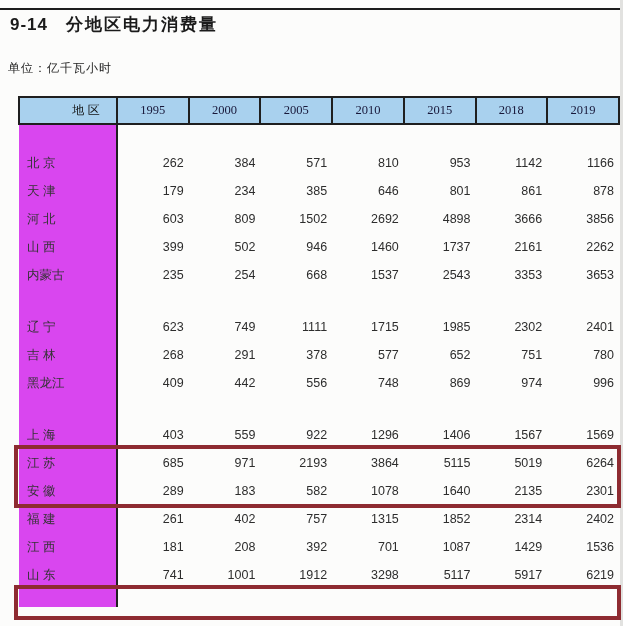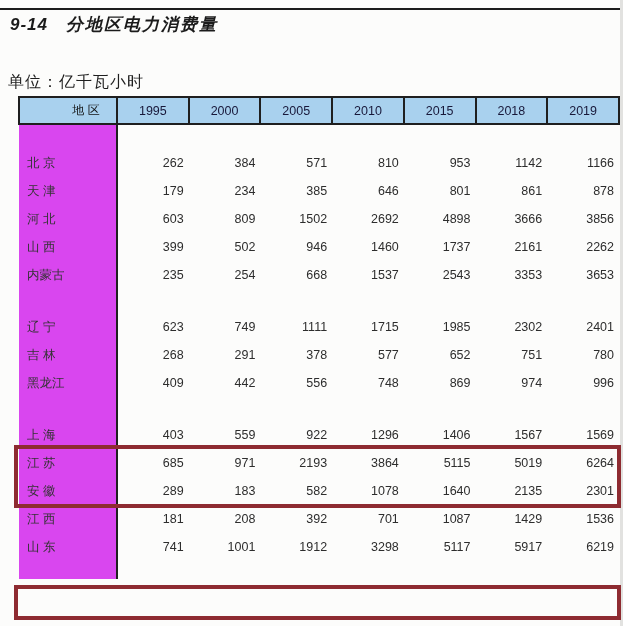--- a/index.html
+++ b/index.html
@@ -4,31 +4,31 @@
 <style>
   html,body{margin:0;padding:0;}
   body{
     width:623px;height:626px;overflow:hidden;position:relative;
     background:#fcfcfb;
     font-family:"Liberation Sans","DejaVu Sans",sans-serif;
     color:#222;
   }
   .top-rule{position:absolute;top:8px;left:0;width:623px;height:2px;background:#1c1c1c;}
   .right-edge{position:absolute;top:0;right:0;width:3px;height:626px;background:#e2e2e0;}
-  .title-row{position:absolute;top:13px;left:10px;font-size:17px;font-weight:bold;color:#1b1b1b;white-space:nowrap;font-style:italic;}
+  .title-row{position:absolute;top:13px;left:10px;font-size:17px;font-weight:bold;color:#1b1b1b;white-space:nowrap;}
   .title-row .num{letter-spacing:1px;margin-right:18px;}
   .title-row .txt{letter-spacing:2px;}
-  .unit{position:absolute;top:72px;left:8px;font-size:16px;color:#1e1e1e;letter-spacing:1px;}
+  .unit{position:absolute;top:60px;left:8px;font-size:12px;color:#1e1e1e;letter-spacing:1px;}
   .table-wrap{position:absolute;top:96px;left:18px;width:602px;}
   table{border-collapse:collapse;table-layout:fixed;width:602px;}
   thead th{
     background:#a9d1ee;
     border:2px solid #1f1f1f;
     height:25px;padding:0;
-    font-family:Liberation Sans, sans-serif;
+    font-family:Liberation Serif, serif;
     font-size:12.5px;font-weight:normal;color:#18183a;
     text-align:center;
   }
   th.region-col{width:60px;font-family:"Liberation Sans","DejaVu Sans",sans-serif;color:#111;font-size:12px;padding-left:36px;}
   tbody td{padding:0;font-size:12.5px;}
   tr.data-row td{height:28px;}
   tr.spacer-row td{height:24px;}
   tr.spacer-row.tail td{height:18px;}
   td.region-cell{
     background:#d946ef;
@@ -205,20 +205,30 @@
           <td class="region-cell">安 徽</td>
           <td class="value-cell">289</td>
           <td class="value-cell">183</td>
           <td class="value-cell">582</td>
           <td class="value-cell">1078</td>
           <td class="value-cell">1640</td>
           <td class="value-cell">2135</td>
           <td class="value-cell">2301</td>
         </tr>
         <tr class="data-row">
+          <td class="region-cell">福 建</td>
+          <td class="value-cell">261</td>
+          <td class="value-cell">402</td>
+          <td class="value-cell">757</td>
+          <td class="value-cell">1315</td>
+          <td class="value-cell">1852</td>
+          <td class="value-cell">2314</td>
+          <td class="value-cell">2402</td>
+        </tr>
+        <tr class="data-row">
           <td class="region-cell">江 西</td>
           <td class="value-cell">181</td>
           <td class="value-cell">208</td>
           <td class="value-cell">392</td>
           <td class="value-cell">701</td>
           <td class="value-cell">1087</td>
           <td class="value-cell">1429</td>
           <td class="value-cell">1536</td>
         </tr>
         <tr class="data-row">

